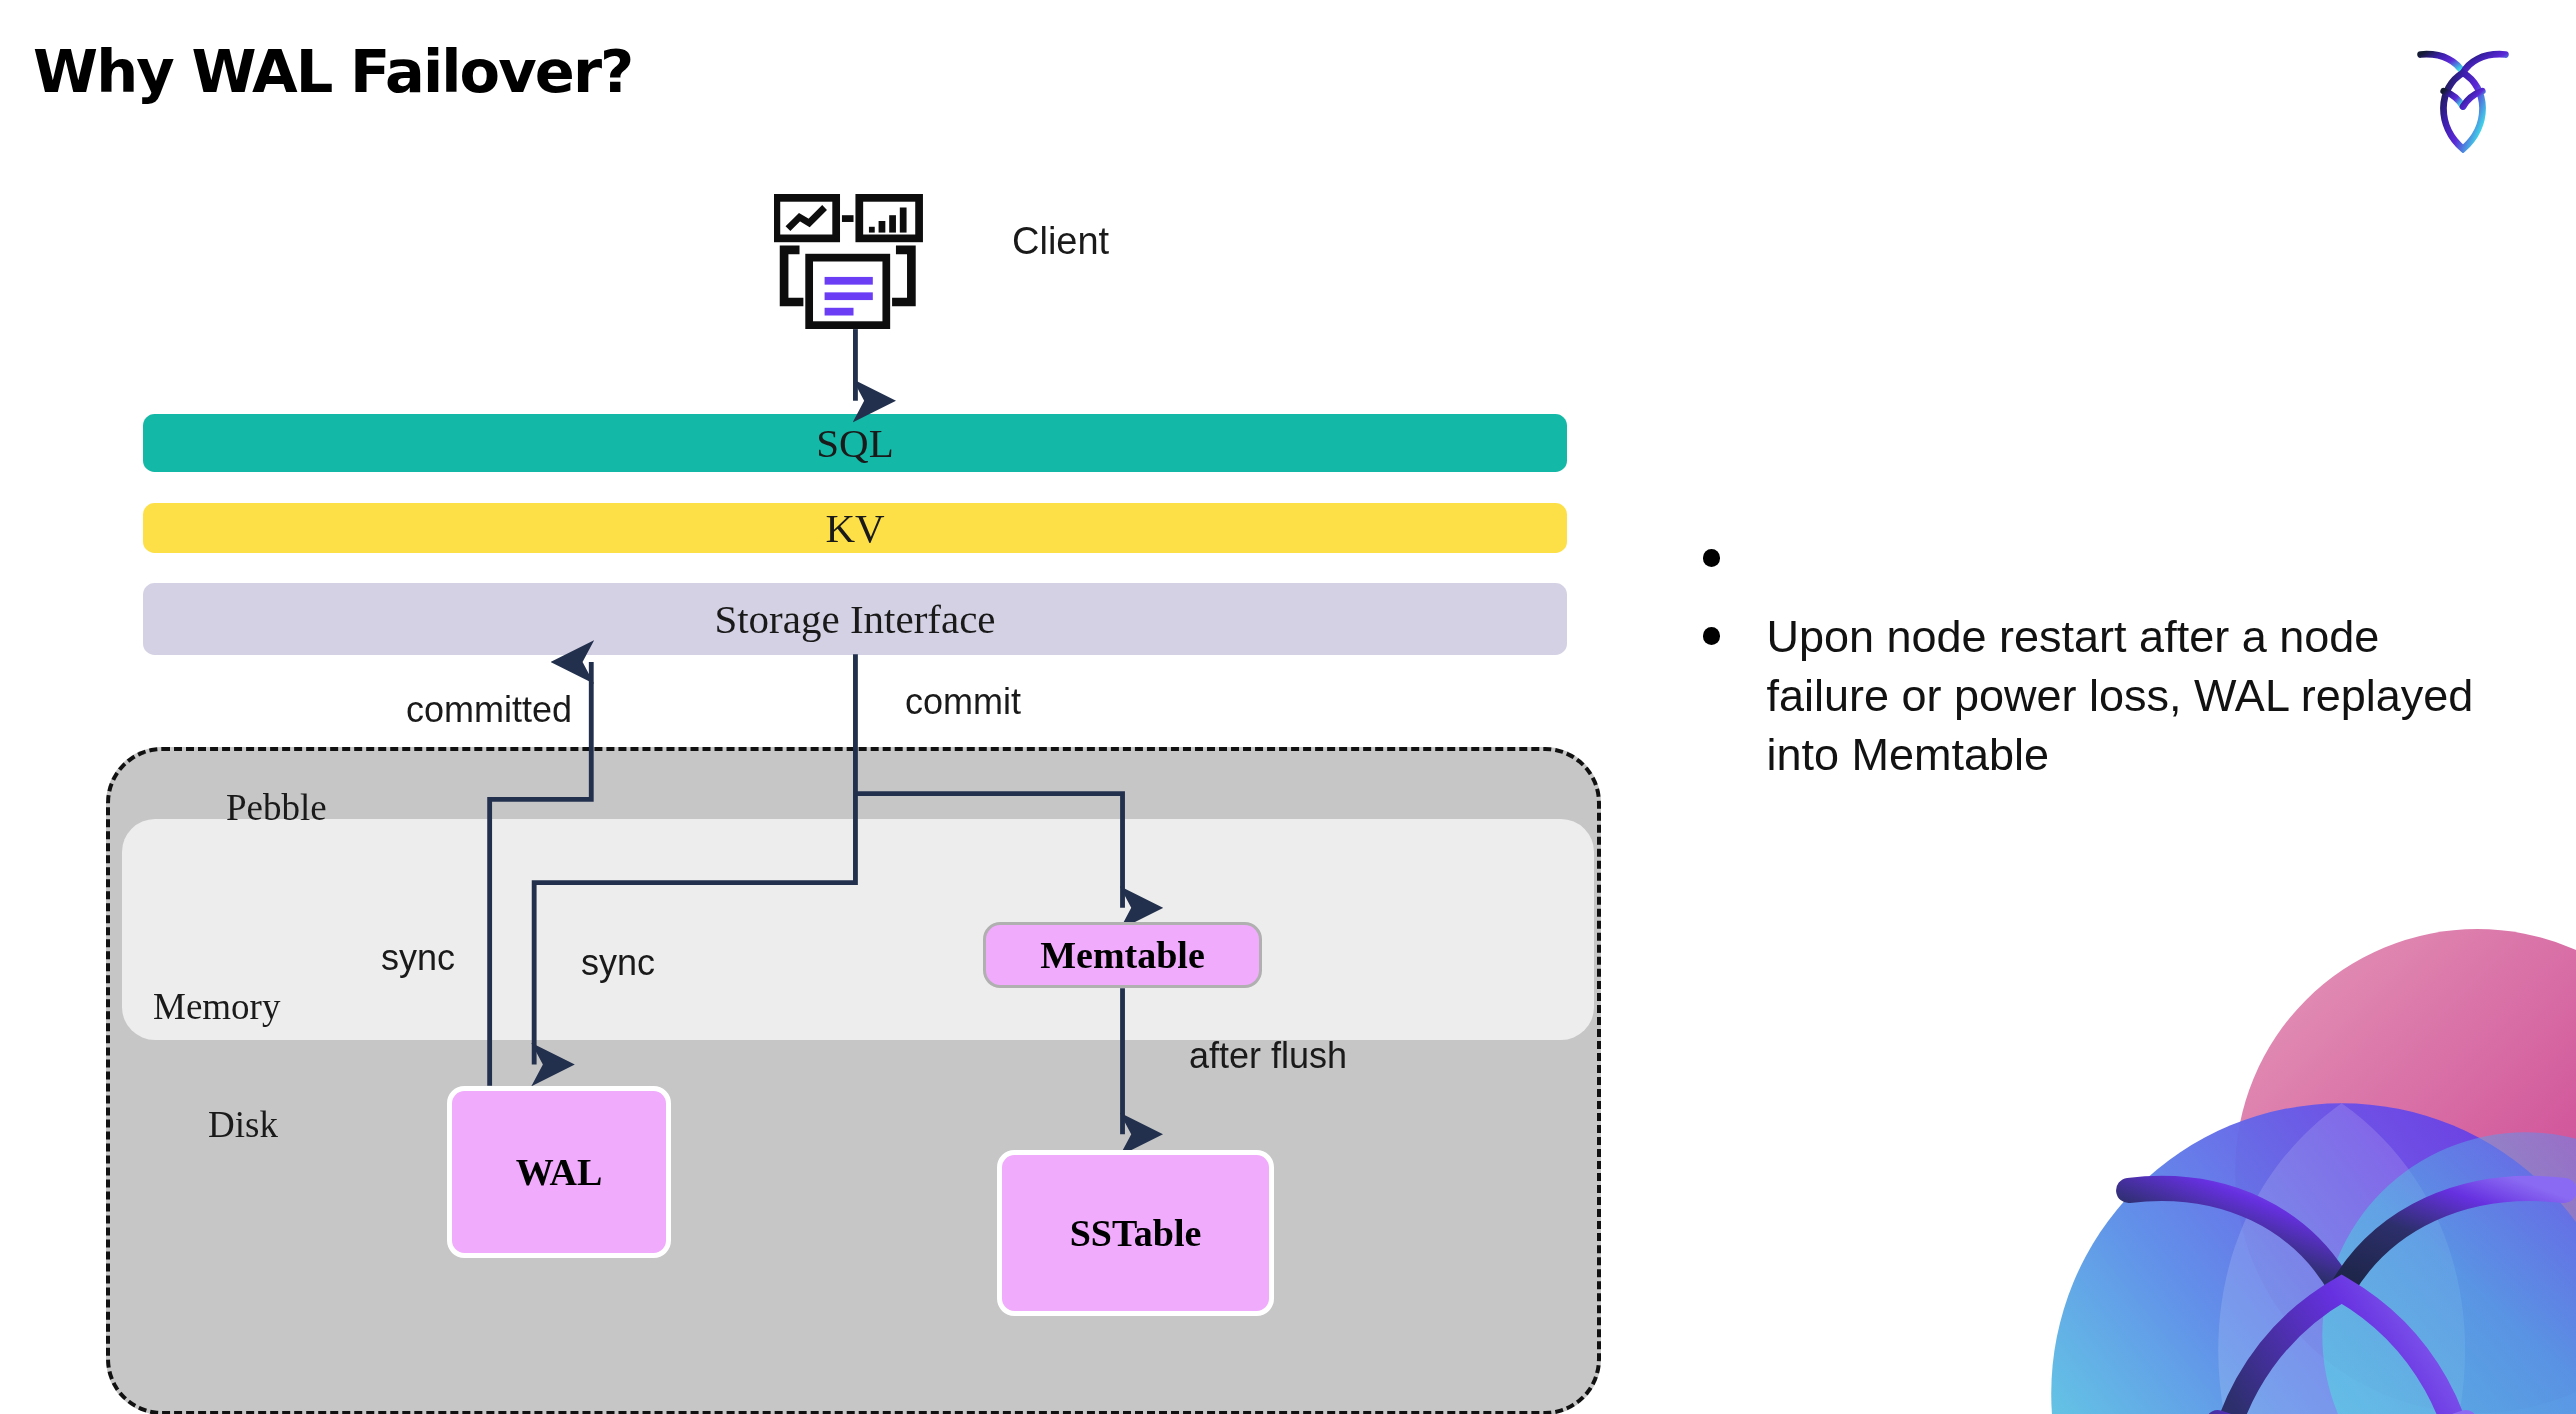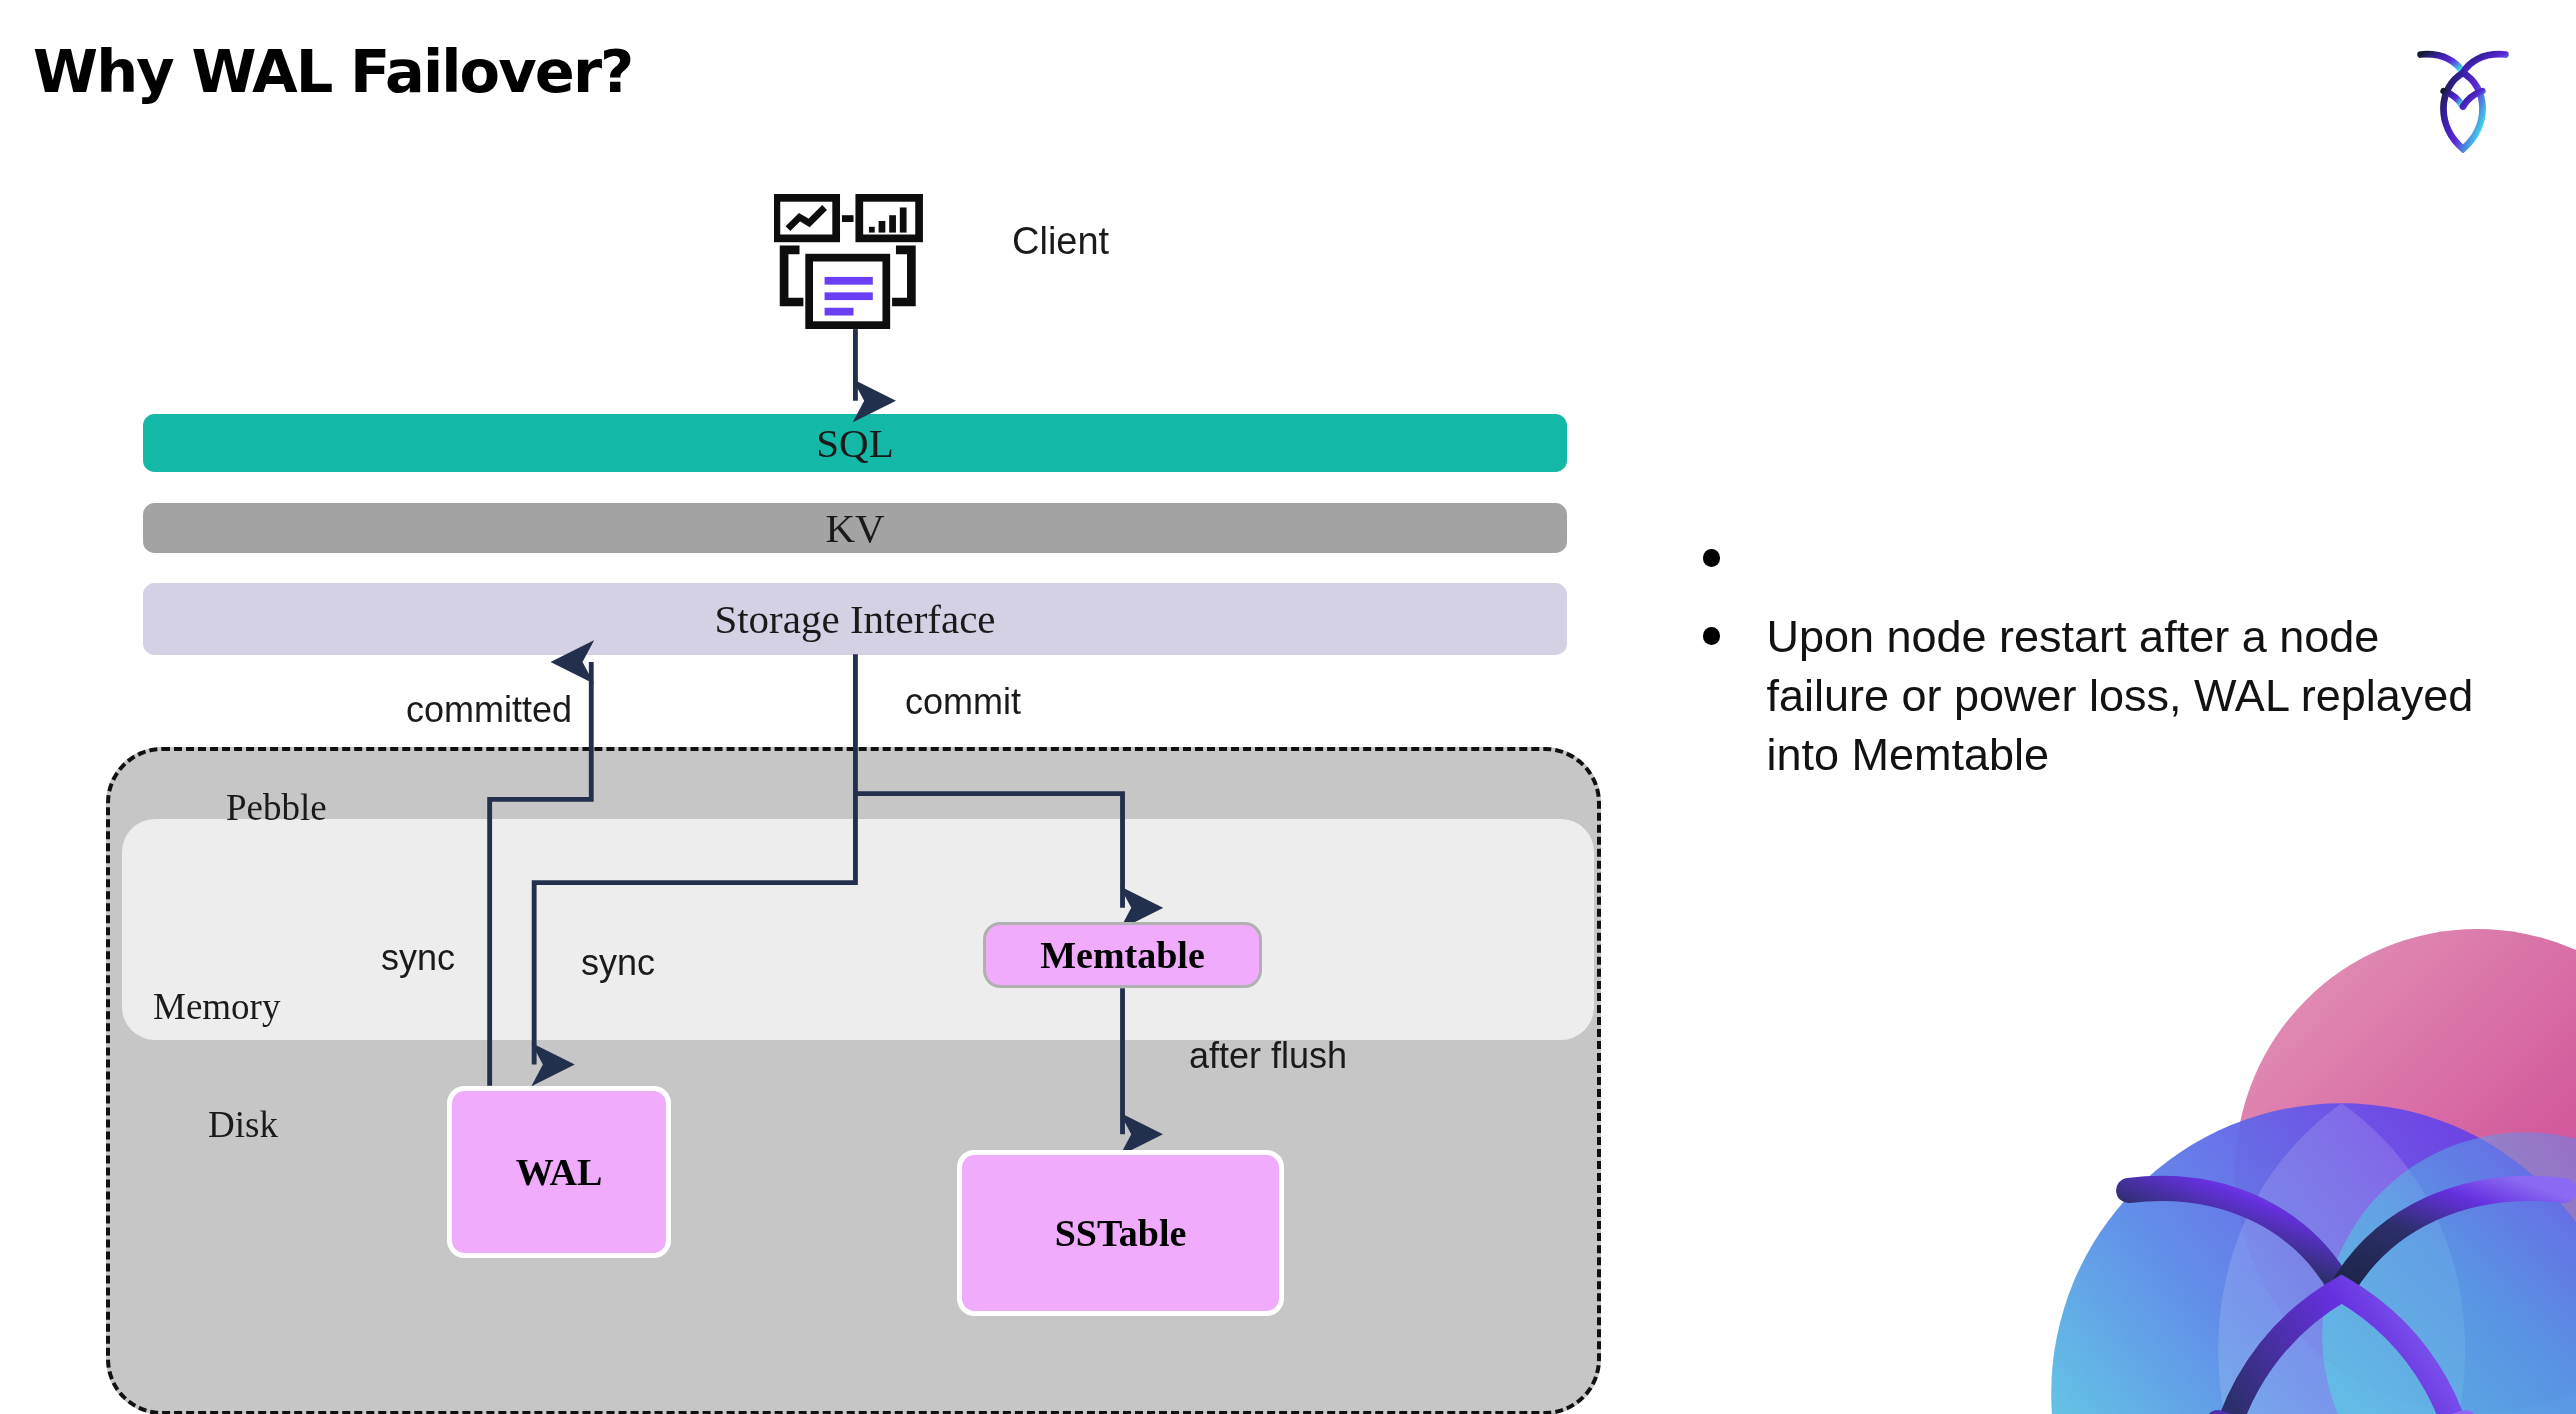--- a/index.html
+++ b/index.html
@@ -63,21 +63,21 @@
     width: 1424px;
     border-radius: 11.6px;
     display: flex;
     align-items: center;
     justify-content: center;
     font-family: "Liberation Serif", serif;
     font-size: 41px;
     color: #1a1a1a;
   }
   #bar-sql      { top: 414px; height: 58px; background: #14b8a6; }
-  #bar-kv       { top: 503px; height: 50px; background: #a3a3a3; }
+  #bar-kv       { top: 503px; height: 50px; background: #fde047; }
   #bar-storage  { top: 583px; height: 72px; background: #d5d1e4; }
 
   
   #pebble-container {
     position: absolute;
     left: 106px;
     top: 747px;
     width: 1495px;
     height: 668px;
     background: #c6c6c6;
@@ -122,21 +122,21 @@
   }
   #box-memtable {
     left: 983px; top: 922px; width: 279px; height: 66px;
     border: 3.9px solid #b0b0b0;
   }
   #box-wal {
     left: 447px; top: 1086px; width: 224px; height: 172px;
     border: 5.8px solid #ffffff;
   }
   #box-sstable {
-    left: 957px; top: 1150px; width: 327px; height: 166px;
+    left: 997px; top: 1150px; width: 277px; height: 166px;
     border: 5.8px solid #ffffff;
   }
 
   
   .flow-label {
     position: absolute;
     font-size: 36px;
     color: #1a1a1a;
     white-space: nowrap;
   }

